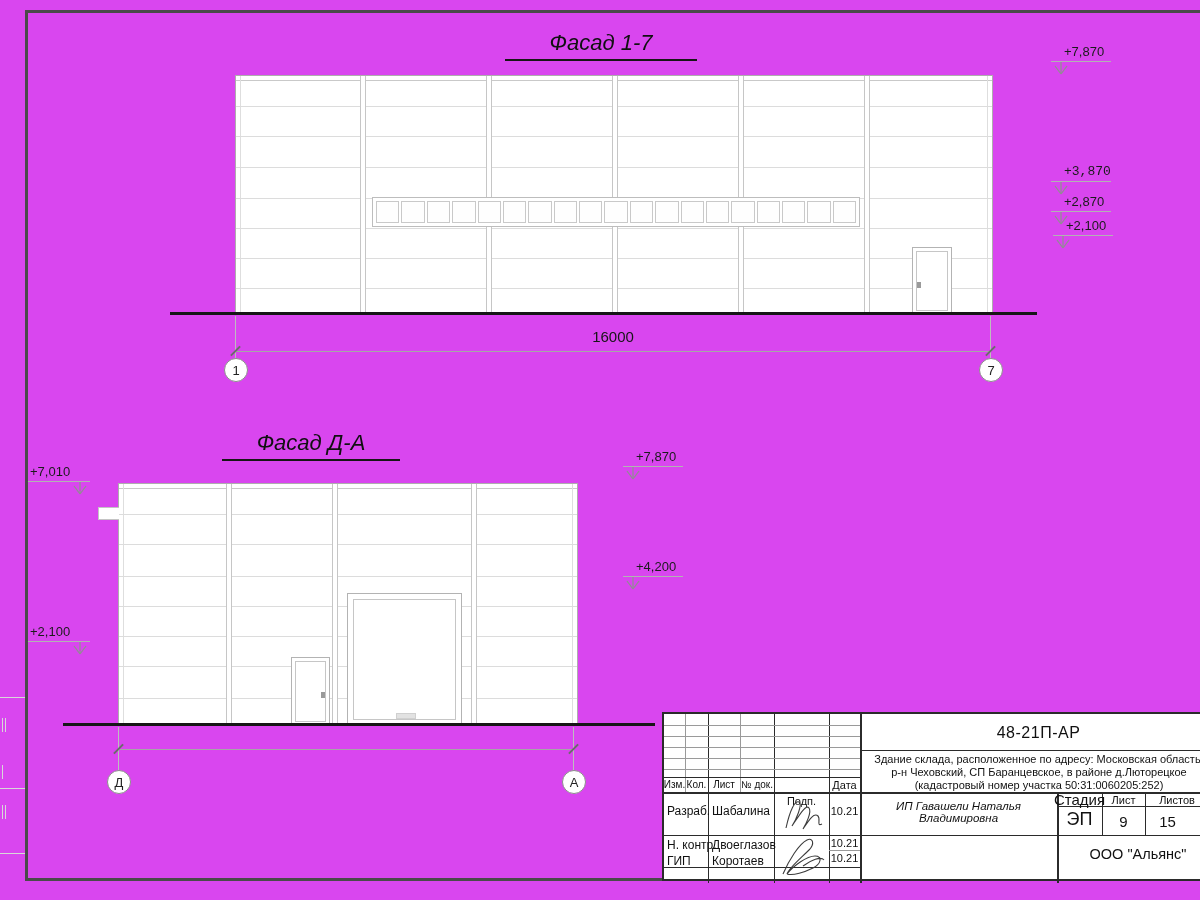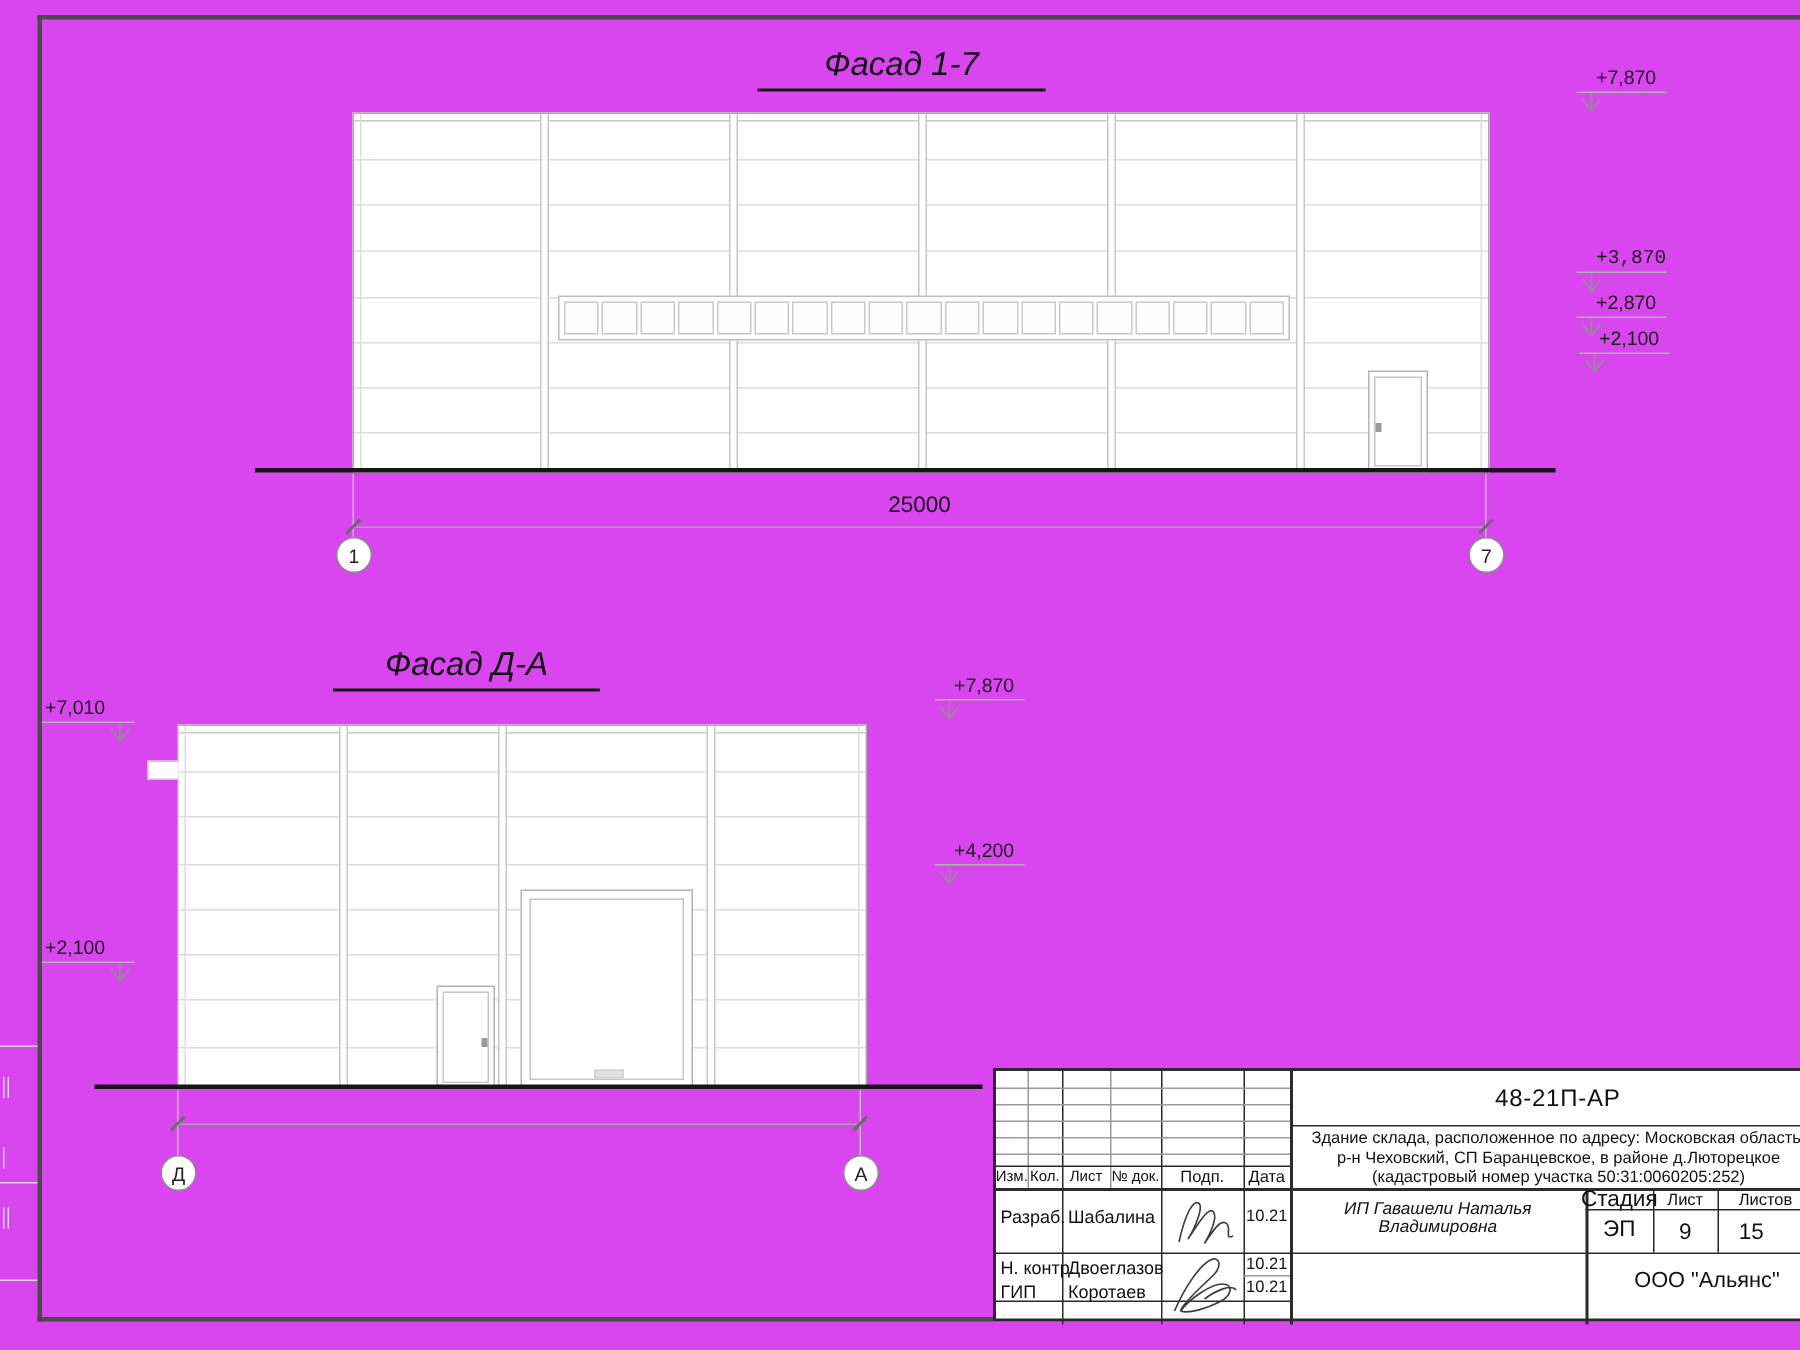--- a/index.html
+++ b/index.html
@@ -116,21 +116,21 @@
     </div>
   </div>
 
   <div class="ground" style="left:170px;top:312px;width:867px;"></div>
 
   <div class="extline" style="left:235px;top:316px;height:42px;"></div>
   <div class="extline" style="left:990px;top:316px;height:42px;"></div>
   <div class="dimline" style="left:235px;top:351px;width:756px;"></div>
   <div class="tick" style="left:229px;top:350px;"></div>
   <div class="tick" style="left:984px;top:350px;"></div>
-  <div class="dimtext" style="left:235px;top:328px;width:756px;">25000</div>
+  <div class="dimtext" style="left:235px;top:328px;width:756px;">16000</div>
   <div class="axis" style="left:224px;top:358px;">1</div>
   <div class="axis" style="left:979px;top:358px;">7</div>
 
   <div class="level" style="left:1051px;top:44px;width:60px;">
     <div class="txt">+7,870</div>
     <div class="shelf"></div>
     <svg width="18" height="14">
         <g stroke="#8f8f8f" stroke-width="1.2" fill="none">
           <line x1="9" y1="0" x2="9" y2="11"></line>
           <line x1="3" y1="4" x2="9" y2="12"></line>
@@ -278,21 +278,21 @@
     <div class="tbl" style="left:0;top:78px;width:553px;height:2px;"></div>
     <div class="tbl" style="left:393px;top:92px;width:160px;height:1px;"></div>
     <div class="tbl" style="left:0;top:121px;width:553px;height:1px;"></div>
     <div class="tbl-thin" style="left:165px;top:136px;width:31px;height:1px;"></div>
     <div class="tbl" style="left:0;top:153px;width:196px;height:1px;"></div>
 
     <div class="tbc" style="left:0;top:63px;width:21px;height:15px;font-size:10px;">Изм.</div>
     <div class="tbc" style="left:21px;top:63px;width:23px;height:15px;font-size:10px;">Кол.</div>
     <div class="tbc" style="left:44px;top:63px;width:32px;height:15px;font-size:10px;">Лист</div>
     <div class="tbc" style="left:76px;top:63px;width:34px;height:15px;font-size:10px;">№ док.</div>
-    <div class="tbc" style="left:110px;top:63px;width:55px;height:15px;font-size:11px;">Подп.</div>
+    <div class="tbc" style="left:110px;top:79px;width:55px;height:15px;font-size:11px;">Подп.</div>
     <div class="tbc" style="left:165px;top:63px;width:31px;height:15px;font-size:11px;">Дата</div>
 
     <div class="tbc left" style="left:3px;top:88px;width:42px;height:18px;font-size:12px;">Разраб.</div>
     <div class="tbc left" style="left:48px;top:88px;width:62px;height:18px;font-size:12px;">Шабалина</div>
     <div class="tbc" style="left:165px;top:88px;width:31px;height:18px;font-size:11px;">10.21</div>
 
     <div class="tbc left" style="left:3px;top:123px;width:52px;height:15px;font-size:12px;">Н. контр.</div>
     <div class="tbc left" style="left:48px;top:123px;width:64px;height:15px;font-size:12px;">Двоеглазов</div>
     <div class="tbc" style="left:165px;top:122px;width:31px;height:14px;font-size:11px;">10.21</div>
 
@@ -317,20 +317,20 @@
       <div>Здание склада, расположенное по адресу: Московская область,</div>
       <div>р-н Чеховский, СП Баранцевское, в районе д.Люторецкое</div>
       <div>(кадастровый номер участка 50:31:0060205:252)</div>
     </div>
 
     <div class="tbc" style="left:198px;top:84px;width:193px;height:28px;font-size:11.5px;font-style:italic;">ИП Гавашели Наталья Владимировна</div>
 
     <div class="tbc" style="left:393px;top:79px;width:45px;height:13px;font-size:15px;">Стадия</div>
     <div class="tbc" style="left:438px;top:79px;width:43px;height:13px;font-size:11px;">Лист</div>
     <div class="tbc" style="left:481px;top:79px;width:64px;height:13px;font-size:11px;">Листов</div>
-    <div class="tbc" style="left:393px;top:94px;width:45px;height:22px;font-size:15px;">ЭП</div>
+    <div class="tbc" style="left:393px;top:94px;width:45px;height:22px;font-size:18px;">ЭП</div>
     <div class="tbc" style="left:438px;top:94px;width:43px;height:26px;font-size:15px;">9</div>
     <div class="tbc" style="left:481px;top:94px;width:45px;height:26px;font-size:15px;">15</div>
 
     <div class="tbc" style="left:395px;top:118px;width:158px;height:43px;font-size:14.5px;">ООО "Альянс"</div>
   </div>
 
 </div>
 
 </body></html>

